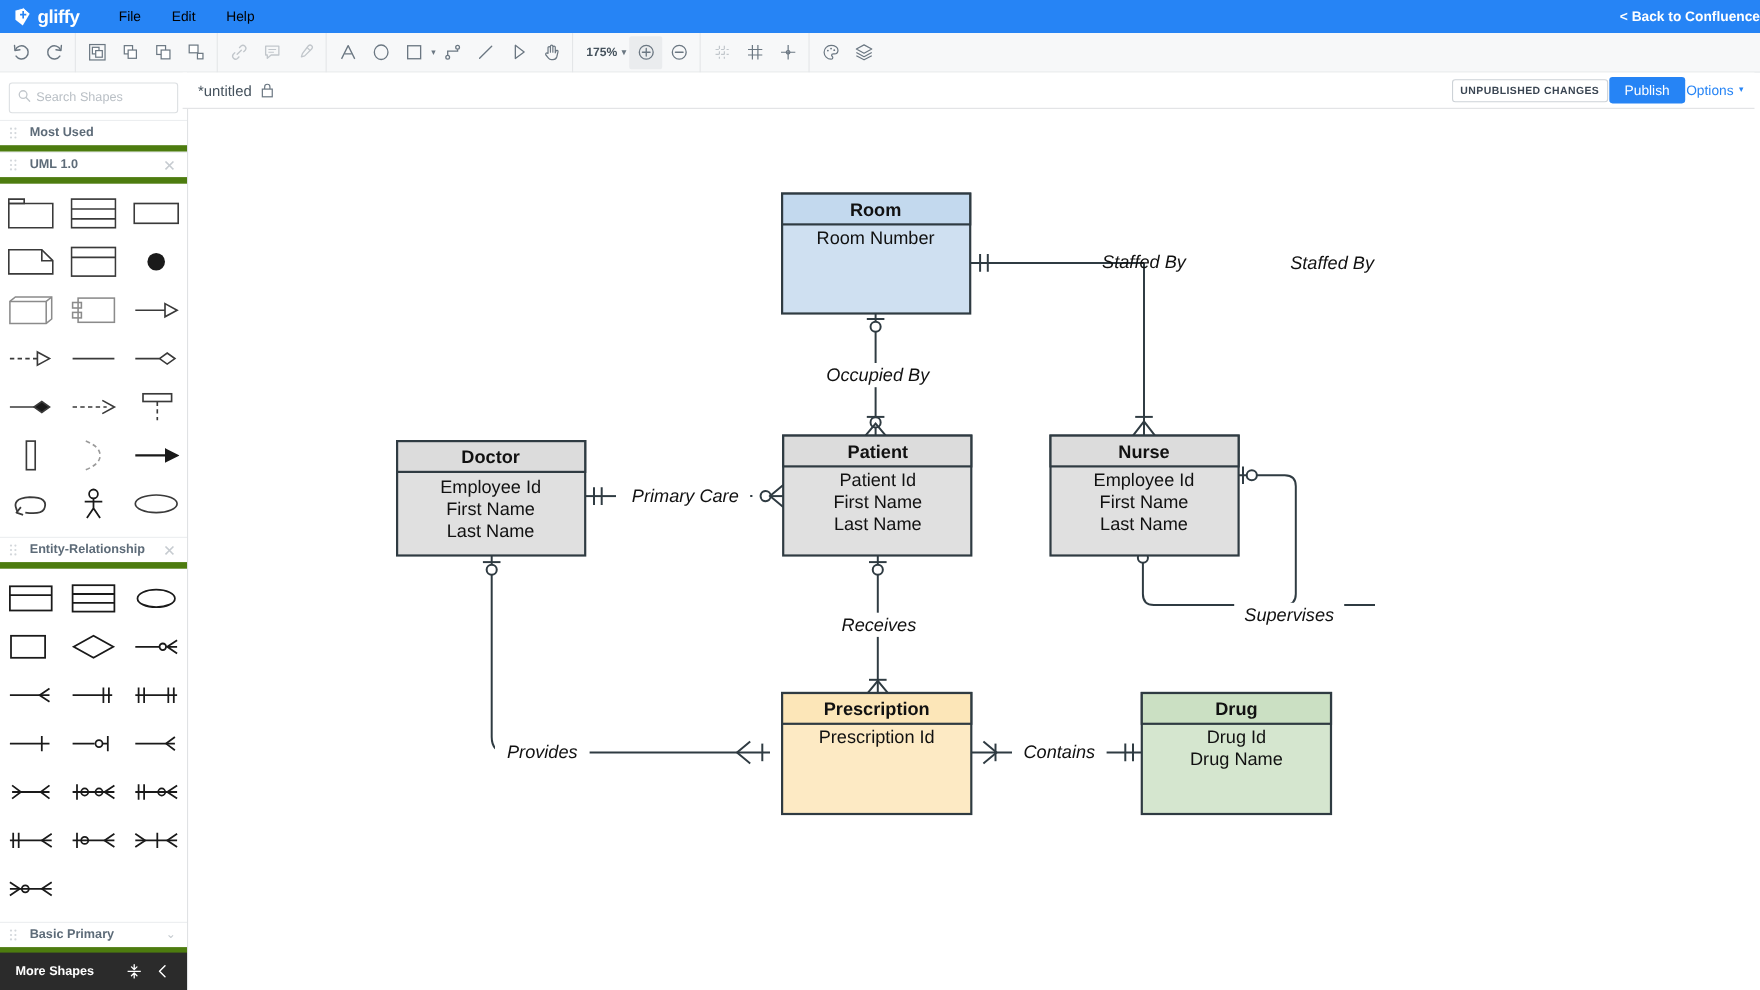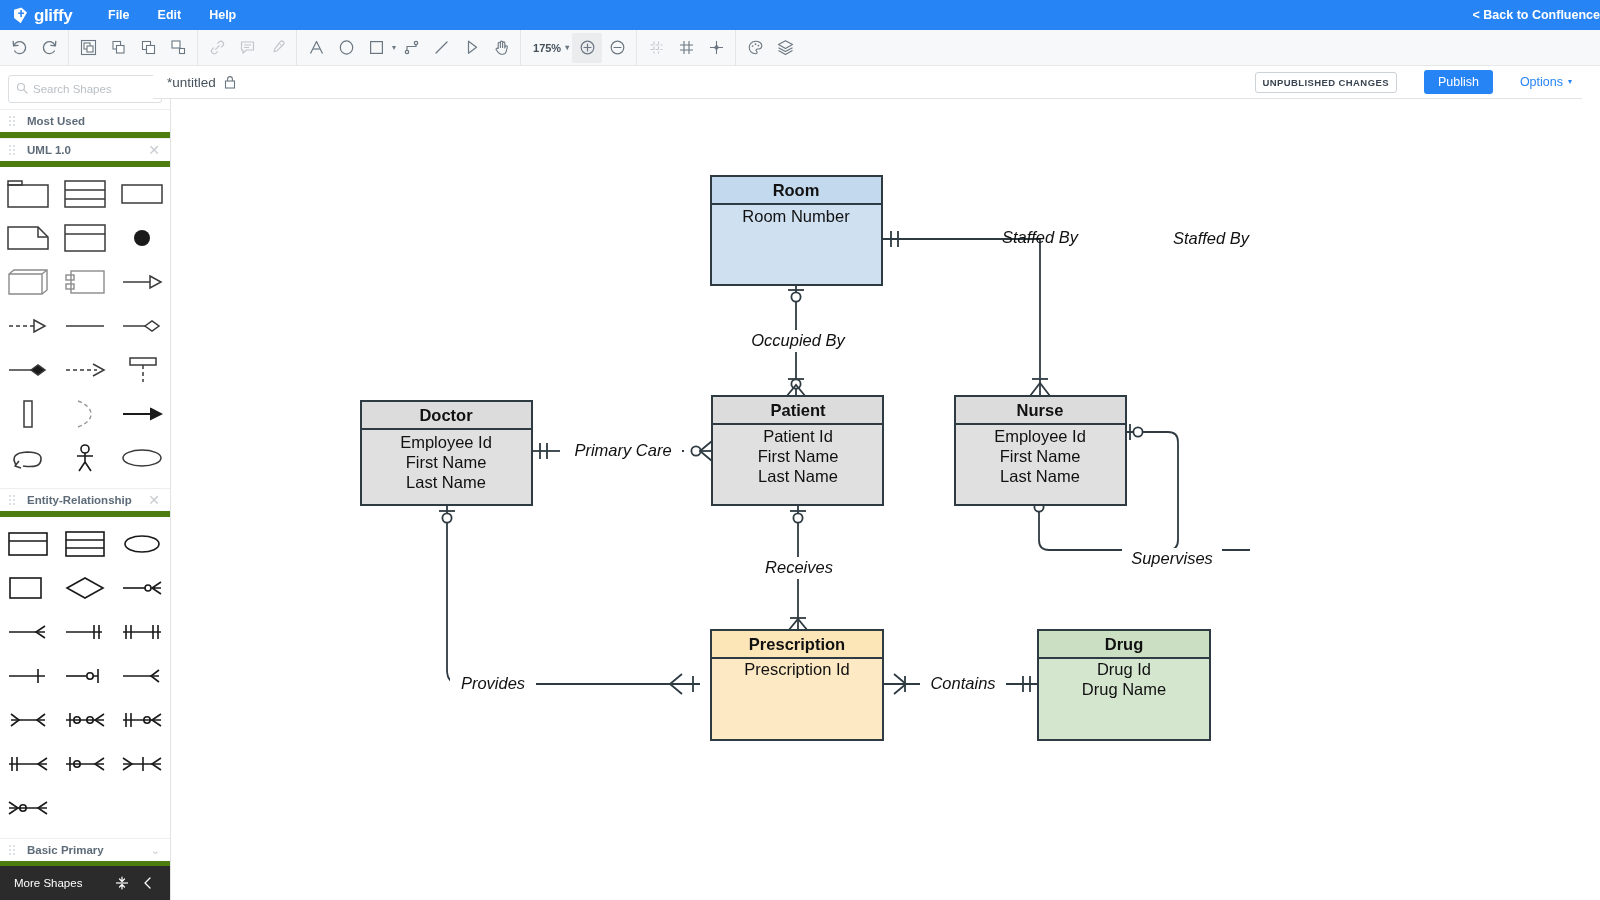--- a/index.html
+++ b/index.html
@@ -20,21 +20,21 @@
     display: flex; align-items: center; gap: 4px;
     padding-left: 11px; width: 78px;
   }
   .logo-mark { width: 19px; height: 19px; display: block; }
   .logo-text {
     color: #fff; font-size: 17px; font-weight: bold; letter-spacing: -0.4px;
     line-height: 19px;
   }
   .menu-items { display: flex; align-items: center; gap: 0px; margin-left: 16px; }
   .menu-item {
-    color: #ffffff; font-size: 12.5px; font-weight: bold;
+    color: #000000; font-size: 12.5px; font-weight: normal;
     padding: 4px 14px; cursor: pointer; white-space: nowrap;
   }
   .back-link {
     margin-left: auto; 
     color: #fff; font-size: 12.5px; font-weight: bold; cursor: pointer;
     white-space: nowrap;
   }
 
   
   .toolbar {
@@ -113,32 +113,32 @@
     height: 44px; display: flex; align-items: center; justify-content: center;
     cursor: pointer;
   }
   .shape-cell svg { display: block; }
 
   .more-shapes {
     position: absolute; left: 0; bottom: 0; width: 171px; height: 34px;
     background: #2b2b2b; color: #fff;
     display: flex; align-items: center; padding: 0 10px 0 14px;
   }
-  .more-label { font-size: 11.5px; font-weight: normal; flex: 1; }
+  .more-label { font-size: 11.5px; font-weight: bold; flex: 1; }
   .ms-btn { width: 26px; height: 26px; display:flex; align-items:center; justify-content:center; cursor:pointer; }
 
   
   .docbar {
-    position: absolute; left: 153px; top: 66px; width: 1429px; height: 33px;
+    position: absolute; left: 166px; top: 66px; width: 1429px; height: 33px;
     background: #ffffff; border-bottom: 1px solid #e0e2e4;
     display: flex; align-items: center; padding: 0 10px 0 14px;
   }
   .doc-title { font-size: 13.5px; color: #44515c; }
   .lock-icon { margin-left: 8px; display: flex; align-items: center; }
-  .docbar-right { margin-left: auto; display: flex; align-items: center; gap: 27px; }
+  .docbar-right { margin-left: auto; display: flex; align-items: center; gap: 1px; }
   .badge-unpub {
     border: 1px solid #cdd2d7; border-radius: 3px;
     font-size: 9.5px; font-weight: bold; letter-spacing: 0.4px;
     color: #3a4552; padding: 4px 7px; cursor: pointer;
     white-space: nowrap;
   }
   .publish-btn {
     background: #2684f5; color: #ffffff; border: none; border-radius: 3px;
     font-size: 12.5px; padding: 5px 14px; cursor: pointer;
     font-family: "Liberation Sans", sans-serif;

